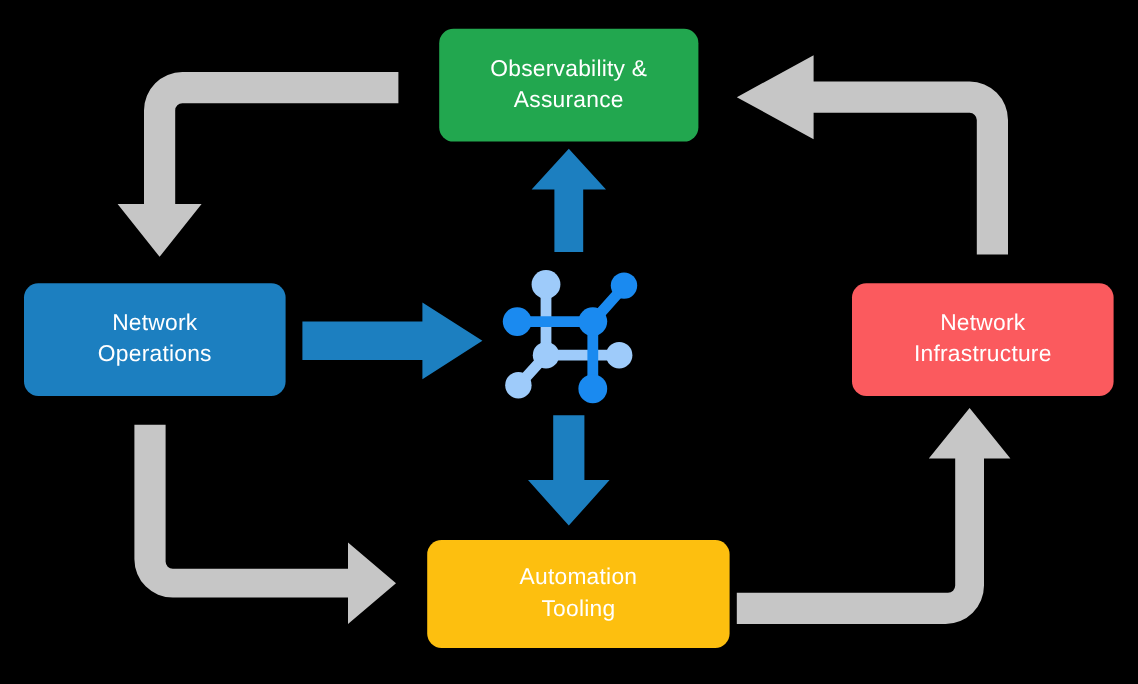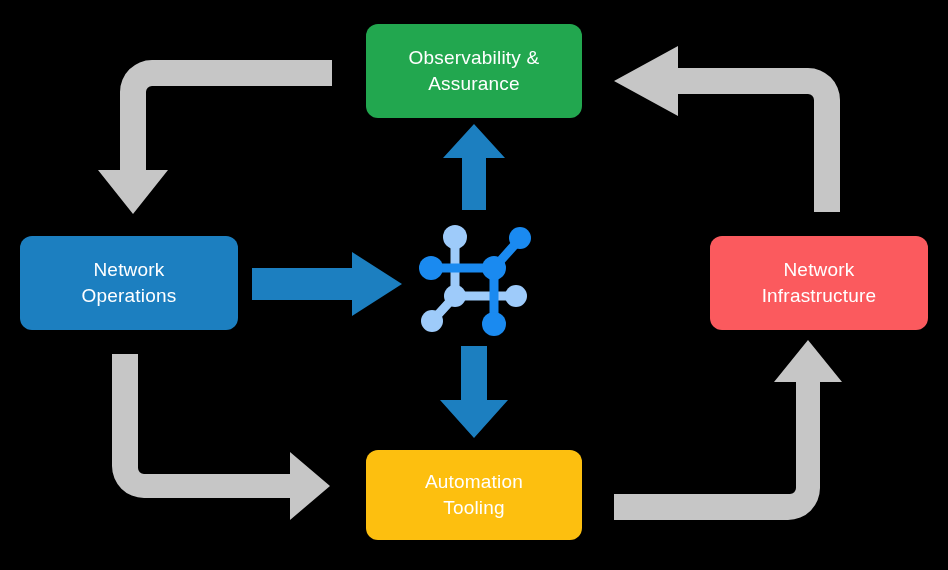--- a/index.html
+++ b/index.html
@@ -40,21 +40,21 @@
   }
   #box-operations {
     left: 20px; top: 236px; width: 218px; height: 94px;
     background: #1c7fc0;
   }
   #box-infrastructure {
     left: 710px; top: 236px; width: 218px; height: 94px;
     background: #fb5a5e;
   }
   #box-automation {
-    left: 366px; top: 450px; width: 216px; height: 90px;
+    left: 356px; top: 450px; width: 252px; height: 90px;
     background: #fdbf0f;
   }
   .svg-layer {
     position: absolute;
     left: 0; top: 0;
     width: 948px;
     height: 570px;
   }
   .box-label {
     pointer-events: none;

